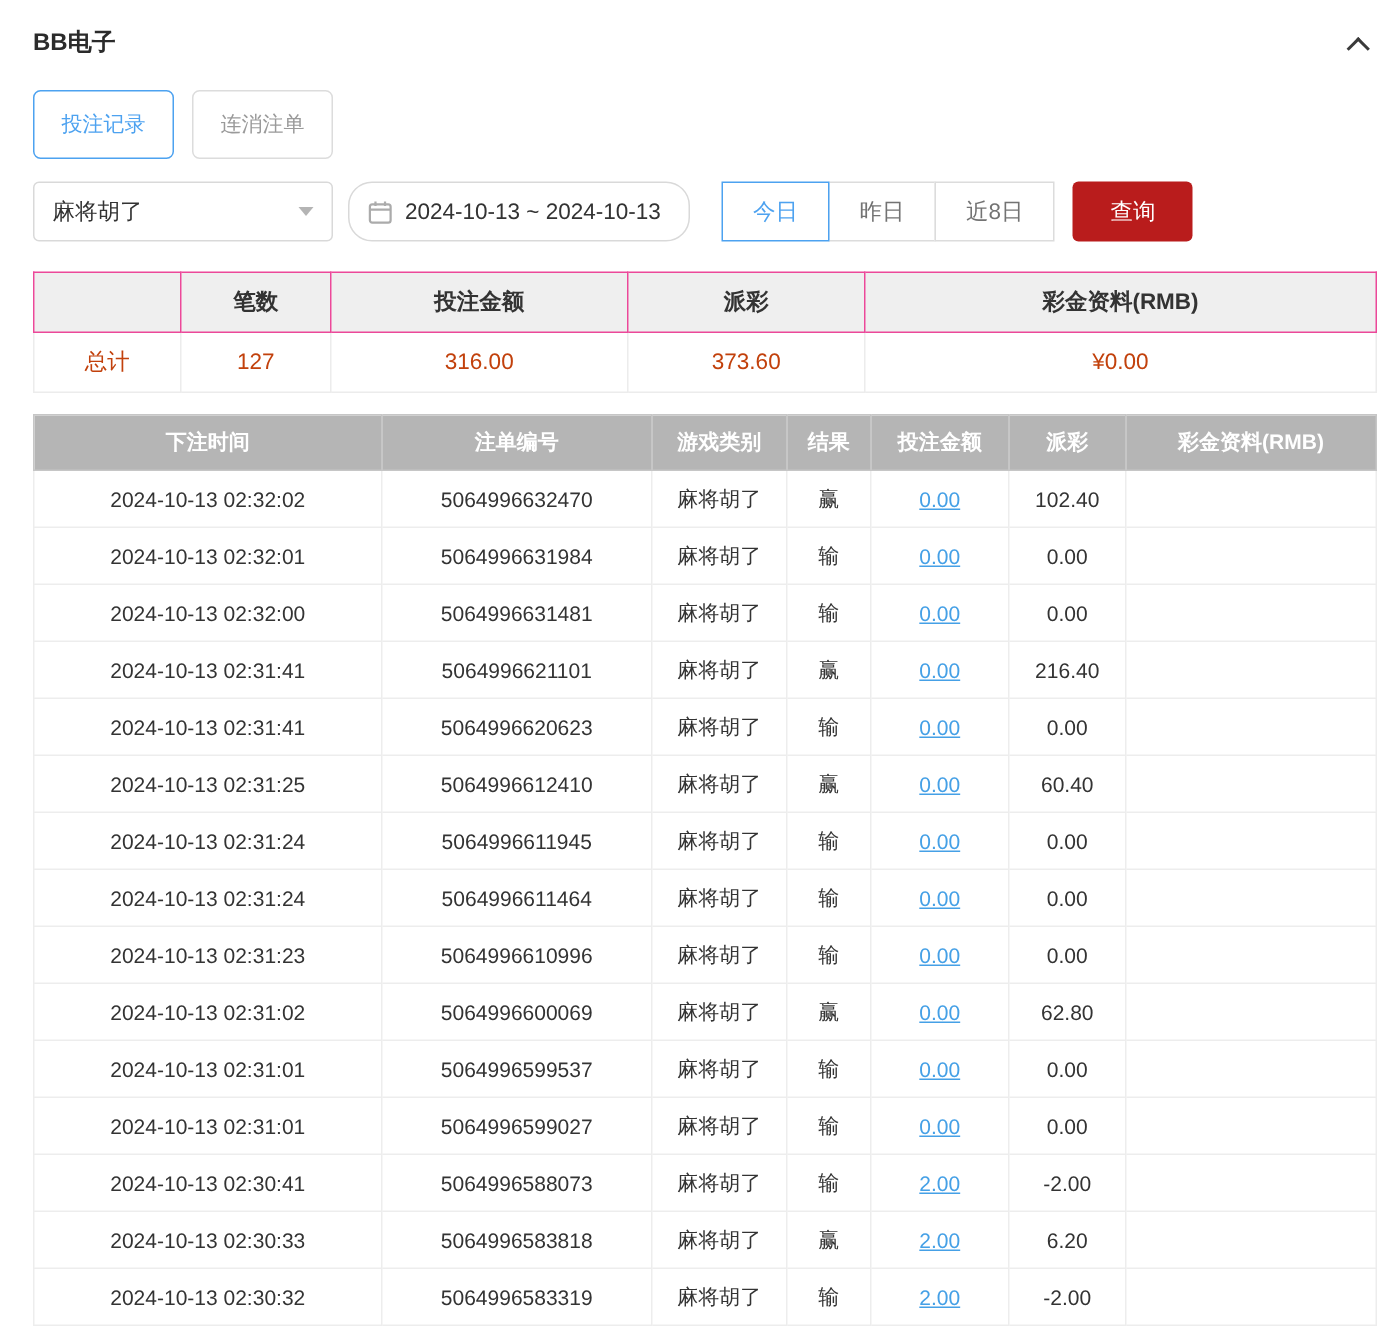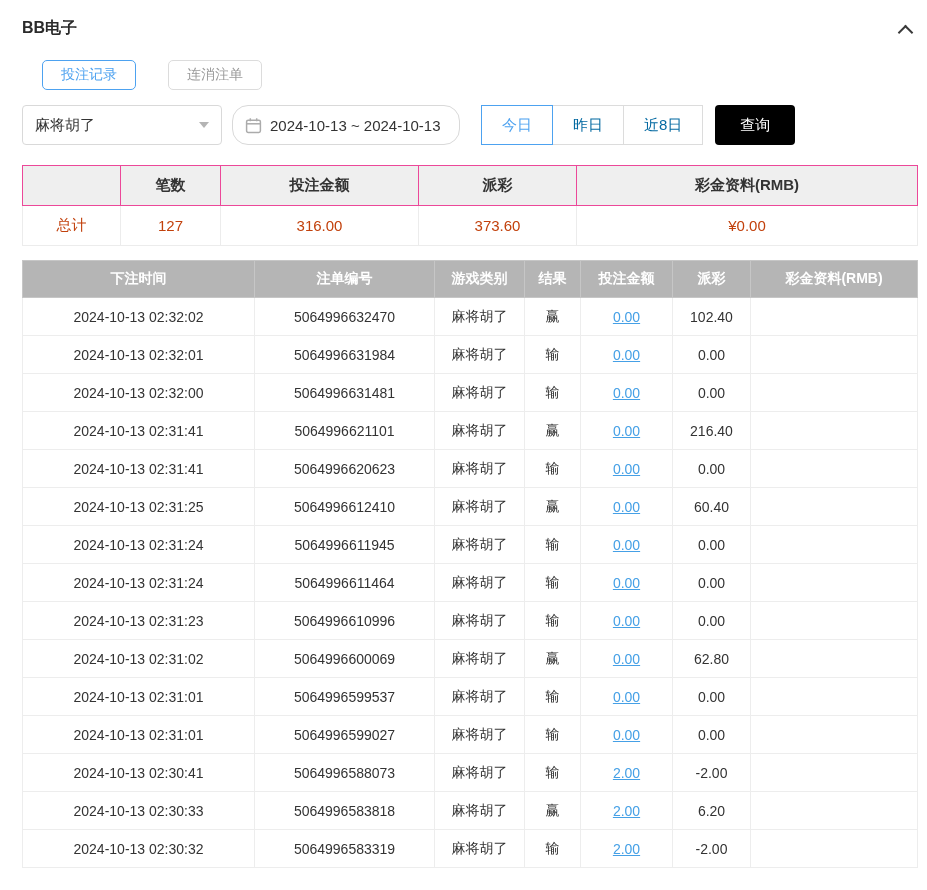--- a/index.html
+++ b/index.html
@@ -17,25 +17,24 @@
   .collapse-btn { background: none; border: none; cursor: pointer; width: 24px; height: 24px; position: relative; }
   .chevron-up {
     display: block; width: 11px; height: 11px;
     border-left: 2px solid #3a3a3a; border-top: 2px solid #3a3a3a;
     transform: rotate(45deg); margin: 8px auto 0;
   }
 
   
   .tabs { margin-top: 18px; display: flex; gap: 12px; }
   .tab {
-    height: 30px; padding: 0 18px; font-size: 14px;
+    height: 46px; padding: 0 18px; font-size: 14px;
     background: #fff; border: 1px solid #dcdcdc; border-radius: 5px;
     color: #9a9a9a; cursor: pointer;
     font-family: Liberation Sans, sans-serif;
-    margin-left: 20px;
   }
   .tab.active { border-color: #4da2f0; color: #4da2f0; }
 
   
   .filter-row { margin-top: 15px; display: flex; align-items: center; }
   .select {
     width: 200px; height: 40px; border: 1px solid #d9d9d9; border-radius: 4px;
     display: flex; align-items: center; justify-content: space-between;
     padding: 0 12px; font-size: 15px; cursor: pointer; background: #fff;
   }
@@ -47,28 +46,28 @@
   .date-picker {
     margin-left: 10px; height: 40px; width: 228px;
     border: 1px solid #d9d9d9; border-radius: 16px; background: #fff;
     display: flex; align-items: center; gap: 8px;
     padding: 0 12px; font-size: 15px; color: #333; cursor: pointer;
     white-space: nowrap;
   }
   .btn-group { margin-left: 21px; display: flex; }
   .quick-btn {
     height: 40px; padding: 0 20px; background: #fff;
-    border: 1px solid #dcdcdc; color: #0369a1; font-size: 15px;
+    border: 1px solid #dcdcdc; color: #737373; font-size: 15px;
     cursor: pointer; margin-left: -1px; font-family: inherit;
   }
   .btn-group .quick-btn:first-child { margin-left: 0; }
   .quick-btn.active { color: #4da2f0; border-color: #4da2f0; position: relative; z-index: 1; }
   .query-btn {
     margin-left: 12px; width: 80px; height: 40px;
-    background: #000000; color: #fff; border: none; border-radius: 4px;
+    background: #b91c1c; color: #fff; border: none; border-radius: 4px;
     font-size: 15px; cursor: pointer; font-family: inherit;
   }
 
   
   table { border-collapse: collapse; width: 895px; table-layout: fixed; }
   .summary { margin-top: 20px; font-size: 15px; }
   .summary th {
     background: #efefef; height: 40px; font-weight: bold; color: #333;
     text-align: center; border: 1px solid #ec4899;
   }

